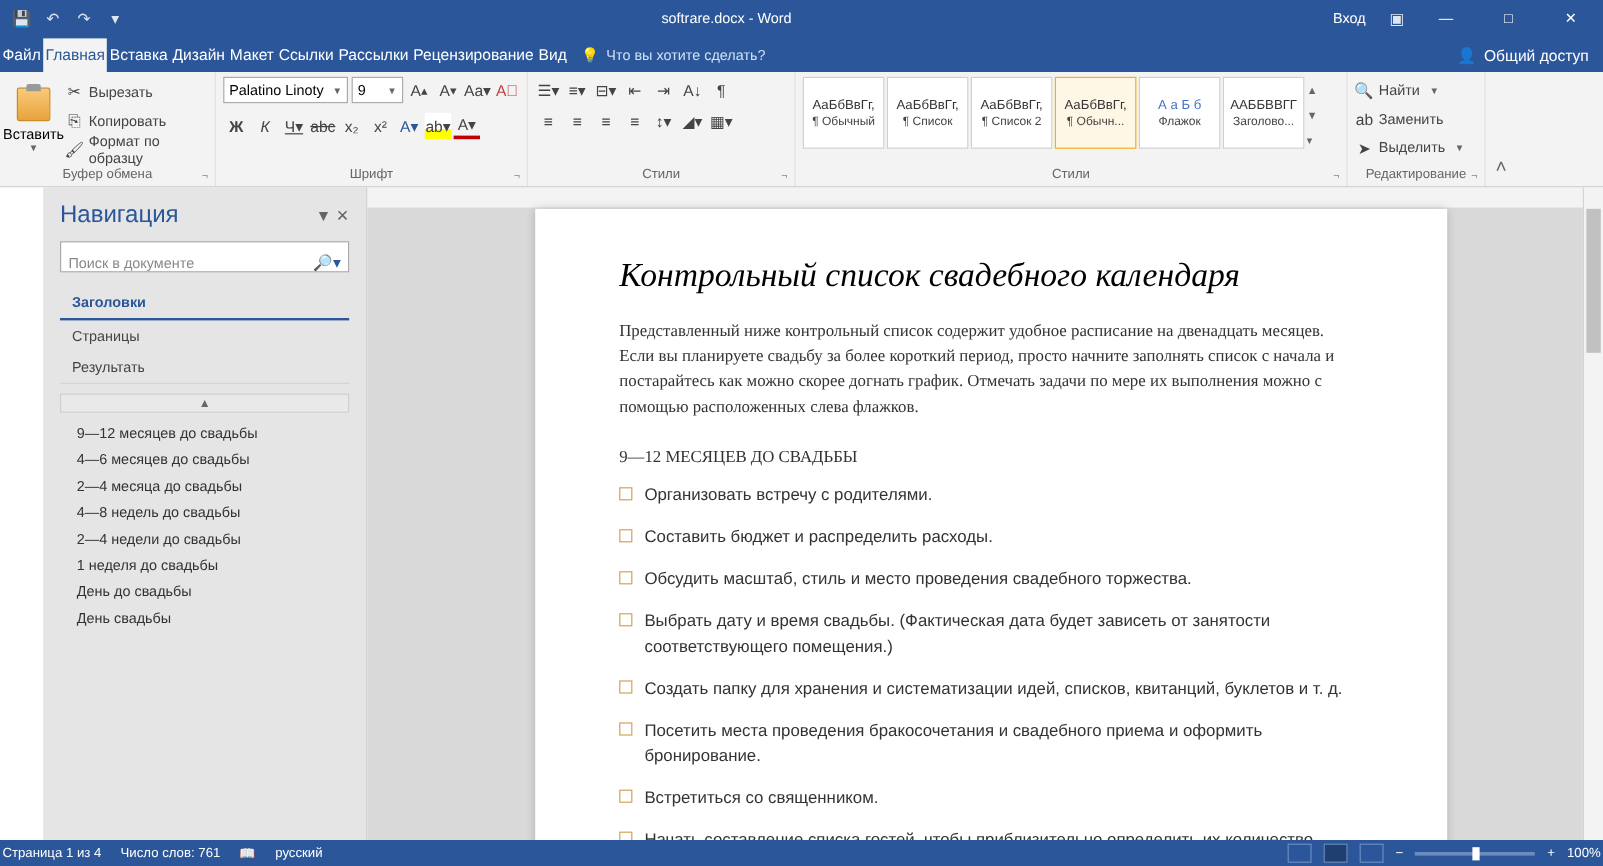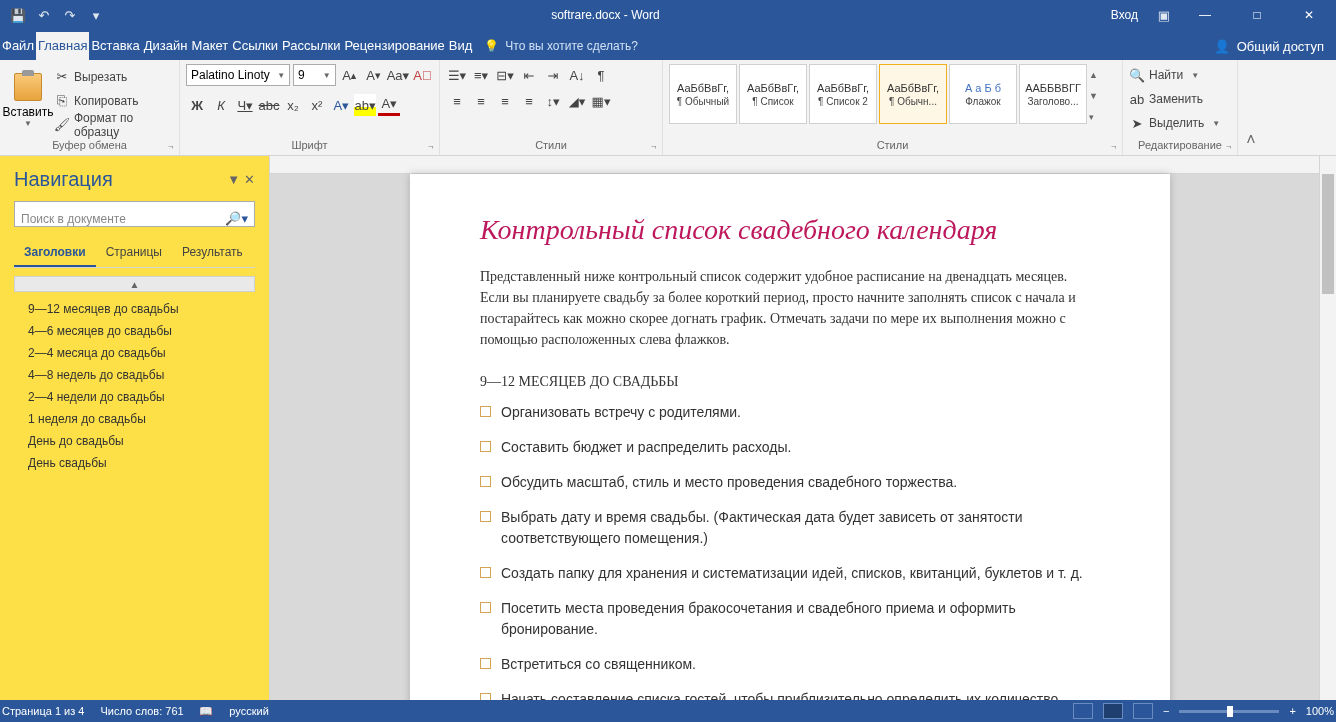--- a/index.html
+++ b/index.html
@@ -39,36 +39,36 @@
 .para-row{display:flex;gap:2px;}
 .styles-group{flex:0 0 460px;}
 .styles-row{display:flex;gap:2px;height:64px;}
 .style-box{width:68px;height:60px;border:1px solid #d0d0d0;background:#fff;display:flex;flex-direction:column;align-items:center;justify-content:center;font-size:10px;color:#444;}
 .style-box.sel{border:1px solid #f2b01e;background:#fff7e5;}
 .style-preview{font-size:11px;color:#333;margin-bottom:2px;text-align:center;}
 .edit-group{width:115px;}
 .edit-list{display:flex;flex-direction:column;gap:2px;font-size:12px;color:#444;}
 .ribbon-collapse{width:26px;display:flex;align-items:flex-end;justify-content:center;padding-bottom:6px;color:#666;}
 .workspace{display:flex;height:calc(722px - 30px - 30px - 96px - 22px);}
-.nav-pane{width:270px;background:#fde047;border-right:1px solid #d4d4d4;display:flex;flex-direction:column;}
+.nav-pane{width:270px;background:#e5e5e5;border-right:1px solid #d4d4d4;display:flex;flex-direction:column;margin-left:36px;}
 .nav-header{padding:12px 14px 6px;display:flex;align-items:center;justify-content:space-between;}
 .nav-title{font-size:20px;color:#2b579a;}
 .nav-hdr-btns{display:flex;gap:4px;color:#666;font-size:13px;}
 .nav-search{margin:4px 14px;height:26px;border:1px solid #ababab;background:#fff;display:flex;align-items:flex-end;padding:0 6px;font-size:12px;color:#888;}
 .nav-search-ico{margin-left:auto;color:#2b579a;font-size:13px;}
-.nav-tabs{display:flex;border-bottom:1px solid #d4d4d4;margin:8px 14px 0;font-size:12px;}
+.nav-tabs{display:flex;border-bottom:1px solid #d4d4d4;margin:8px 14px 0;font-size:12px;flex-direction:column;}
 .nav-tab{padding:6px 10px;color:#444;}
 .nav-tab.active{color:#2b579a;border-bottom:2px solid #2b579a;font-weight:600;}
 .nav-jump{margin:8px 14px 4px;height:16px;background:#e9e9e9;border:1px solid #d0d0d0;display:flex;align-items:center;justify-content:center;font-size:10px;color:#666;}
 .nav-items{padding:2px 0;font-size:12px;color:#333;overflow-y:auto;}
 .nav-item{padding:4px 14px 4px 28px;}
 .doc-area{flex:1;background:#d9d9d9;position:relative;overflow:hidden;}
 .ruler{height:18px;background:#f3f3f3;border-bottom:1px solid #d4d4d4;}
 .page{position:absolute;top:18px;left:140px;width:760px;min-height:900px;background:#fff;box-shadow:0 0 8px rgba(0,0,0,.2);padding:40px 70px;}
-.doc-title{font-family:"Palatino Linotype",Georgia,serif;font-size:28px;font-style:italic;color:#be185d;margin-bottom:20px;}
+.doc-title{font-family:"Palatino Linotype",Georgia,serif;font-size:28px;font-style:italic;color:#000000;margin-bottom:20px;}
 .doc-p{font-family:"Palatino Linotype",Georgia,serif;font-size:14px;color:#333;line-height:1.5;margin-bottom:24px;}
 .doc-h2{font-family:"Palatino Linotype",Georgia,serif;font-size:14px;color:#333;margin-bottom:12px;}
 .check-item{display:flex;gap:10px;font-family:"Palatino Linotype",Georgia,serif;font-size:14px;color:#333;margin-bottom:14px;line-height:1.5;}
 .checkbox{width:11px;height:11px;border:1.5px solid #d4a354;flex-shrink:0;margin-top:4px;}
 .vscroll{position:absolute;right:0;top:0;bottom:0;width:17px;background:#f3f3f3;border-left:1px solid #d4d4d4;}
 .vscroll-thumb{position:absolute;top:18px;left:2px;right:2px;height:120px;background:#c1c1c1;}
 .statusbar{height:22px;background:#2b579a;color:#fff;display:flex;align-items:center;font-size:11px;padding:0 2px;gap:16px;}
 .statusbar-right{margin-left:auto;display:flex;align-items:center;gap:10px;}
 .zoom-slider{width:100px;height:3px;background:#6a8bc0;position:relative;}
 .zoom-slider::after{content:"";position:absolute;left:48px;top:-4px;width:6px;height:11px;background:#fff;}

